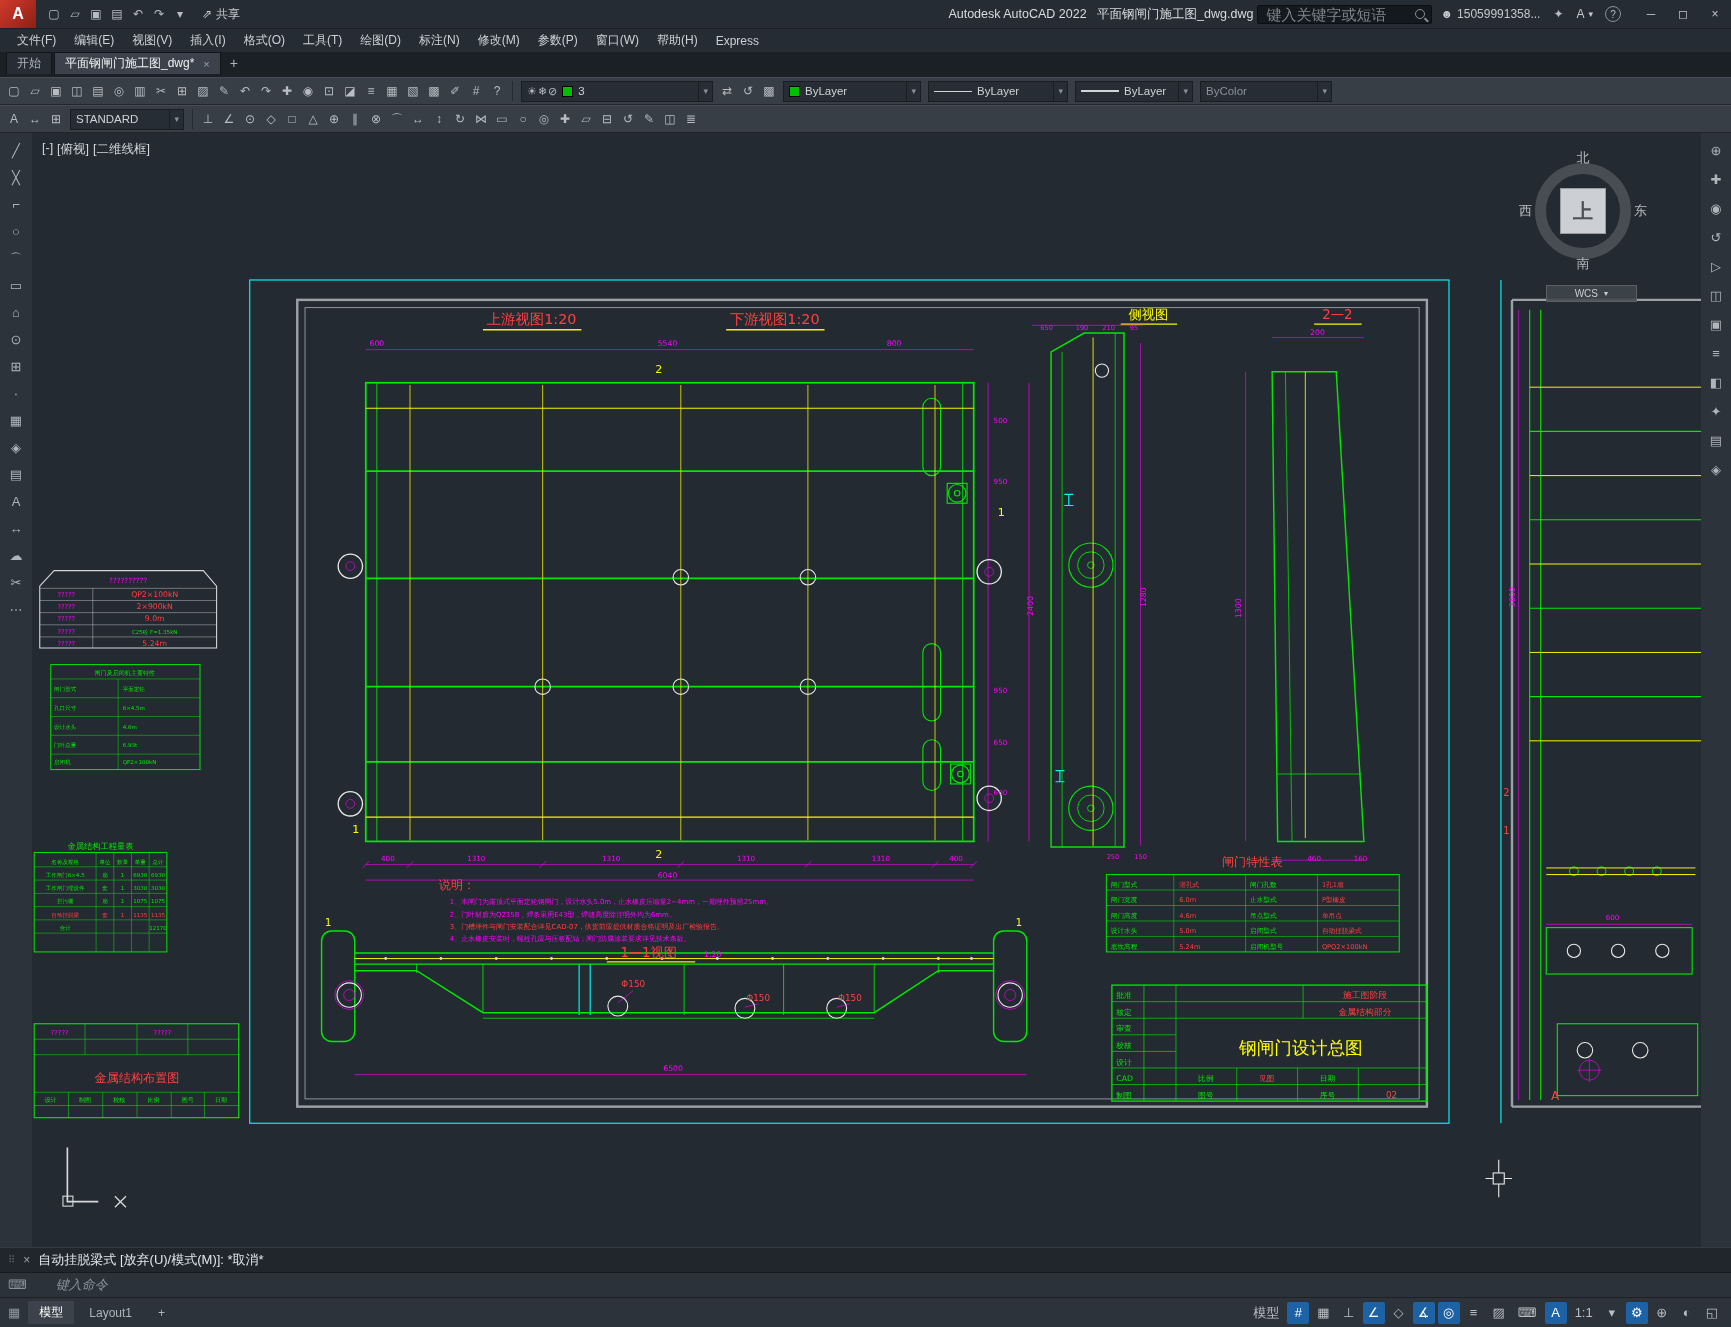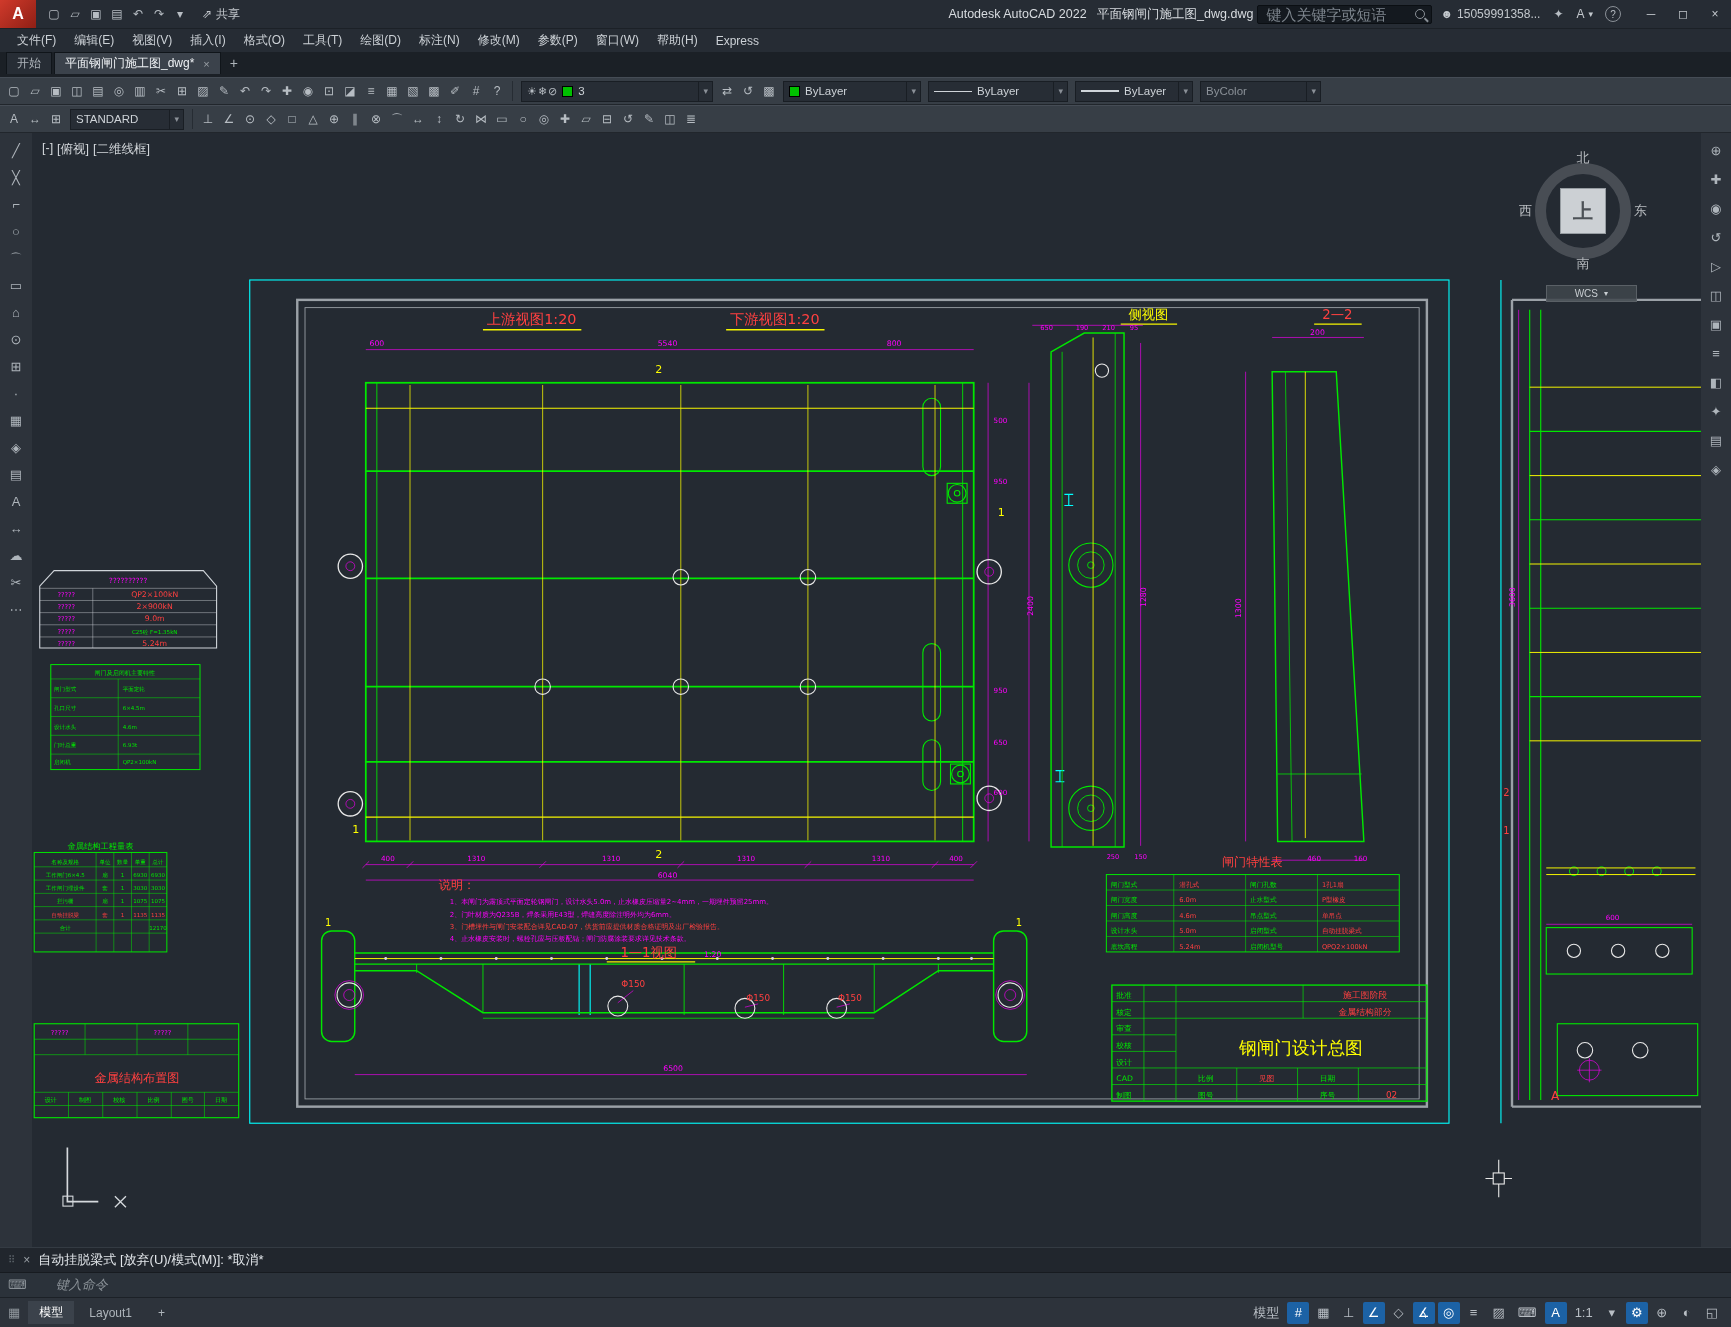--- a/index.html
+++ b/index.html
@@ -42,21 +42,21 @@
   
   .toolbar { height:28px; background:#373e46; display:flex; align-items:center; padding:0 4px; gap:1px; border-top:1px solid #454c55; border-bottom:1px solid #21262c; }
   .tgroup { display:flex; gap:1px; }
   .tsep { width:1px; height:20px; background:#262c33; margin:0 4px; flex:none; }
   .combo { height:21px; background:#272d35; border:1px solid #191e24; display:flex; align-items:center; font-size:11.5px; color:#ced3d8; padding:0 0 0 5px; gap:5px; margin:0 3px; }
   .combo .arr { margin-left:auto; color:#8b9198; font-size:9px; border-left:1px solid #191e24; padding:0 4px; height:100%; display:flex; align-items:center; }
   .swatch { width:11px; height:11px; background:#00c000; border:1px solid #000; flex:none; }
   .linepat { width:38px; border-top:2px solid #cfd4d9; flex:none; }
   .linepat.thin { border-top-width:1px; }
   .combo.layer { width:192px; } .combo.color { width:138px; } .combo.ltype { width:140px; }
-  .combo.lweight { width:118px; } .combo.pstyle { width:121px; color:#8b9198; } .combo.style { width:114px; }
+  .combo.lweight { width:118px; } .combo.pstyle { width:132px; color:#8b9198; } .combo.style { width:114px; }
   .combo .inicon { font-size:11px; color:#b7bdc3; }
 
   
   .main { flex:1; display:flex; min-height:0; }
   .side-strip { width:32px; background:#2d333b; display:flex; flex-direction:column; align-items:center; padding-top:8px; gap:8px; flex:none; }
   .side-strip.right { width:30px; gap:10px; }
   .sicon { width:22px; height:19px; color:#aeb5bb; font-size:13px; display:flex; align-items:center; justify-content:center; }
   .canvas { flex:1; position:relative; background:#242a32; overflow:hidden; }
   .canvas svg { position:absolute; inset:0; width:100%; height:100%; }
   .vp-label { position:absolute; top:8px; left:10px; font-size:12.5px; color:#d4d8dc; display:flex; gap:4px; z-index:3; }

